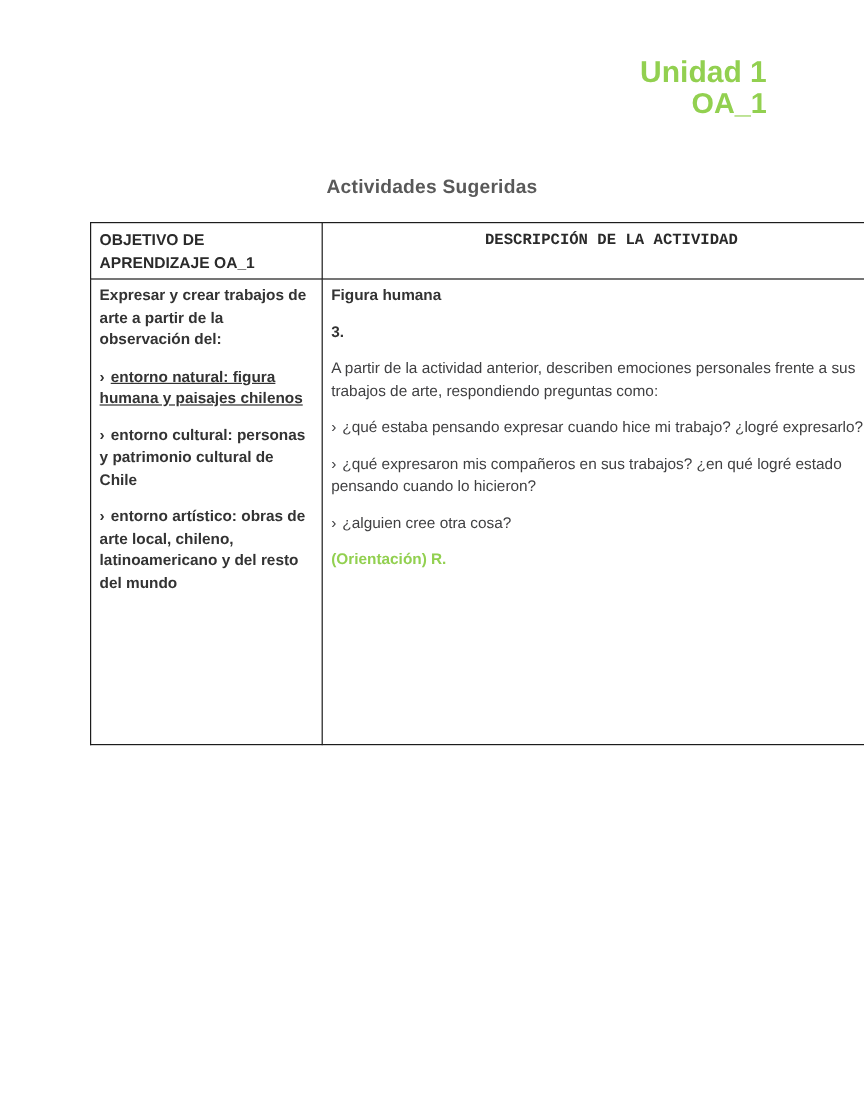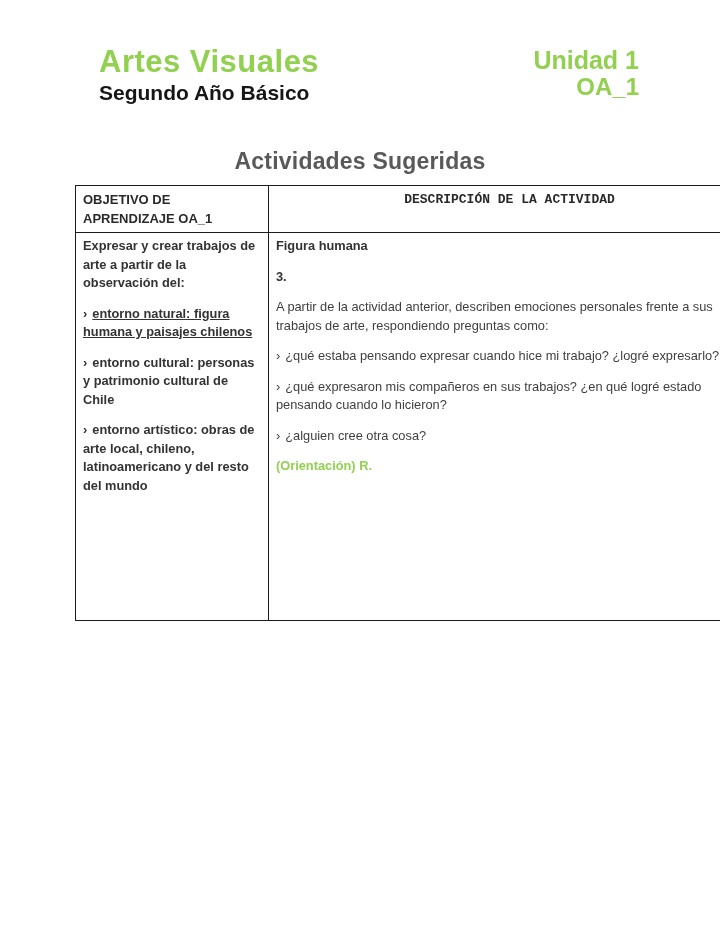--- a/index.html
+++ b/index.html
@@ -31,21 +31,21 @@
     font-size: 21px; font-weight: bold; color: #161616;
     line-height: 25px; white-space: nowrap;
   }
   .header-right { position: absolute; right: 81px; top: 48px; text-align: right; }
   .unit-label { font-size: 25px; font-weight: bold; color: var(--green); line-height: 25px; }
   .oa-label   { font-size: 24px; font-weight: bold; color: var(--green); line-height: 28px; }
 
   
   .section-title {
     position: absolute; top: 148px; left: 0; width: 720px;
-    text-align: center; font-size: 23px; font-weight: bold;
+    text-align: center; font-size: 16px; font-weight: bold;
     color: var(--title-gray); letter-spacing: 0.2px;
   }
 
   
   table.activities {
     position: absolute; left: 75px; top: 185px;
     width: 676px; border-collapse: collapse; table-layout: fixed;
     background: #fff;
   }
   table.activities col.c1 { width: 193px; }
@@ -70,24 +70,20 @@
   .bold { font-weight: bold; color: #333333; }
   .u { text-decoration: underline; }
   .marker { margin-right: 5px; }
   .orientation { color: var(--green); font-weight: bold; }
 </style>
 </head>
 <body>
 
 <div class="page">
 
-  <div class="header-left">
-    <div class="course-title">Artes Visuales</div>
-    <div class="grade-subtitle">Segundo Año Básico</div>
-  </div>
 
   <div class="header-right">
     <div class="unit-label">Unidad 1</div>
     <div class="oa-label">OA_1</div>
   </div>
 
   <div class="section-title">Actividades Sugeridas</div>
 
   <table class="activities">
     <colgroup>

